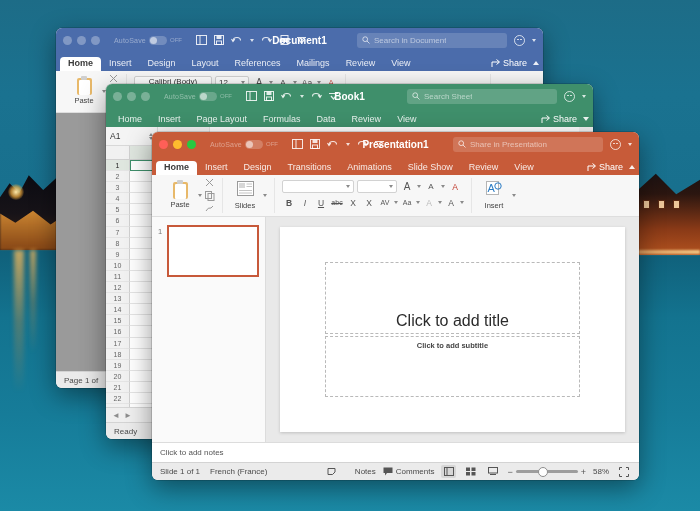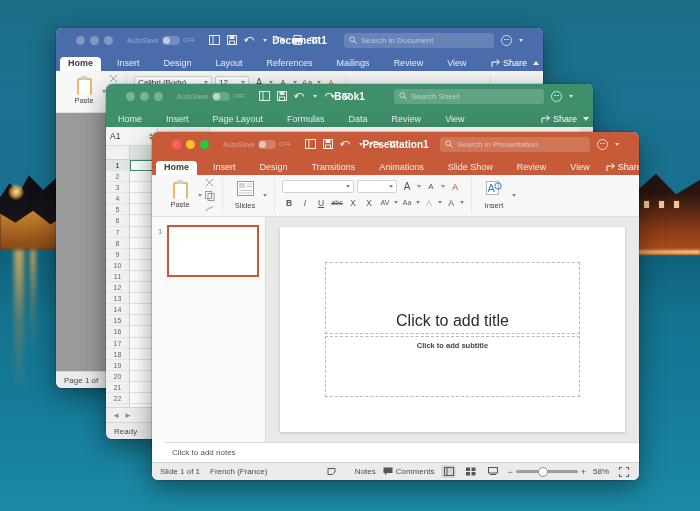--- a/index.html
+++ b/index.html
@@ -65,21 +65,21 @@
     position: absolute;
     background: #fff;
     border-radius: 6px;
     box-shadow: 0 8px 26px rgba(0,0,0,.42), 0 0 0 .5px rgba(0,0,0,.28);
     overflow: hidden;
     display: flex; flex-direction: column;
   }
   .titlebar {
     height: 24px; flex: 0 0 24px;
     display: flex; align-items: center; gap: 6px;
-    padding: 0 20px; position: relative;
+    padding: 0 7px; position: relative;
   }
   .lights { display: flex; gap: 5px; align-items: center; }
   .lights span {
     width: 9px; height: 9px; border-radius: 50%;
     background: rgba(255,255,255,.30);
   }
   .active .lights span:nth-child(1) { background: #ff5f57; }
   .active .lights span:nth-child(2) { background: #febc2e; }
   .active .lights span:nth-child(3) { background: #28c840; }
 
@@ -121,21 +121,21 @@
     background: rgba(255,255,255,.85); top: 3px;
   }
   .smiley::before { left: 2.3px; } .smiley::after { right: 2.3px; }
   .caret-w {
     width: 0; height: 0; border-left: 2.5px solid transparent;
     border-right: 2.5px solid transparent; border-top: 3.5px solid rgba(255,255,255,.8);
   }
 
   .tabbar {
     height: 19px; flex: 0 0 19px;
-    display: flex; align-items: flex-end; padding: 0 4px; gap: 8px;
+    display: flex; align-items: flex-end; padding: 0 4px; gap: 0;
     position: relative;
   }
   .tab {
     font-size: 9px; color: rgba(255,255,255,.88);
     padding: 2px 8px 3px; white-space: nowrap; border-radius: 4px 4px 0 0;
     line-height: 1;
   }
   .tab.sel { background: #fff; color: #3b3b3b; font-weight: bold; }
   .tabbar-right {
     margin-left: auto; display: flex; align-items: center; gap: 6px; padding-bottom: 3px;
@@ -299,21 +299,21 @@
   .ph-sub {
     position: absolute; left: 13%; top: 53%; width: 74%; height: 30%;
     border: 1px dashed #b9b9b9;
     display: flex; align-items: flex-start; justify-content: center;
     padding-top: 4px;
     font-size: 7.5px; color: #444; font-weight: bold;
   }
   .notes {
     flex: 0 0 20px; background: #fff; border-top: 1px solid #dcdcdc;
     display: flex; align-items: center; padding-left: 8px;
-    font-size: 8px; color: #555; margin-left: 12px;
+    font-size: 8px; color: #555;
   }
   .ppt-status {
     flex: 0 0 18px; background: #ebebeb; border-top: 1px solid #d3d3d3;
     display: flex; align-items: center; padding: 0 8px; gap: 10px;
     font-size: 8px; color: #4a4a4a;
   }
   .st-right { margin-left: auto; display: flex; align-items: center; gap: 7px; }
   .viewbtn {
     width: 15px; height: 13px; border-radius: 2px;
     display: flex; align-items: center; justify-content: center; color: #555;
@@ -465,21 +465,21 @@
           </span>
         <span class="sicon">
             <svg width="10" height="9" viewBox="0 0 10 9">
               <path d="M1 7 Q3 3 6 4 L8 2" fill="none" stroke="currentColor"></path>
             </svg>
           </span>
       </div>
     </div>
     <div class="rgroup" style="flex-direction:column; align-items:stretch; gap:3px; padding-top:2px;">
       <div style="display:flex; gap:3px; align-items:center;">
-        <div class="fbox" style="width:78px;">
+        <div class="fbox" style="width:78px;flex-direction:column;">
           <span>Calibri (Body)</span>
           <span class="tinytri"></span>
         </div>
         <div class="fbox" style="width:34px;">
           <span>12</span>
           <span class="tinytri"></span>
         </div>
         <div class="fmtbtn" style="font-size:10px;">A</div>
         <span class="tinytri"></span>
         <div class="fmtbtn" style="font-size:8px;">A</div>
@@ -957,21 +957,21 @@
           </svg>
         </span>
     </div>
     <div class="win-title">Presentation1</div>
     <div class="titlebar-right">
       <div class="searchbox">
         <svg width="8" height="8" viewBox="0 0 8 8">
             <circle cx="3.2" cy="3.2" r="2.4" fill="none" stroke="rgba(255,255,255,.7)" stroke-width="1"></circle>
             <line x1="5" y1="5" x2="7.5" y2="7.5" stroke="rgba(255,255,255,.7)" stroke-width="1"></line>
           </svg>
-        <span class="ph">Search in Presentation</span>
+        <span class="ph">Share in Presentation</span>
       </div>
       <span class="smiley"></span>
       <span class="caret-w"></span>
     </div>
   </div>
 
   <div class="tabbar">
     <div class="tab sel">Home</div>
     <div class="tab">Insert</div>
     <div class="tab">Design</div>

